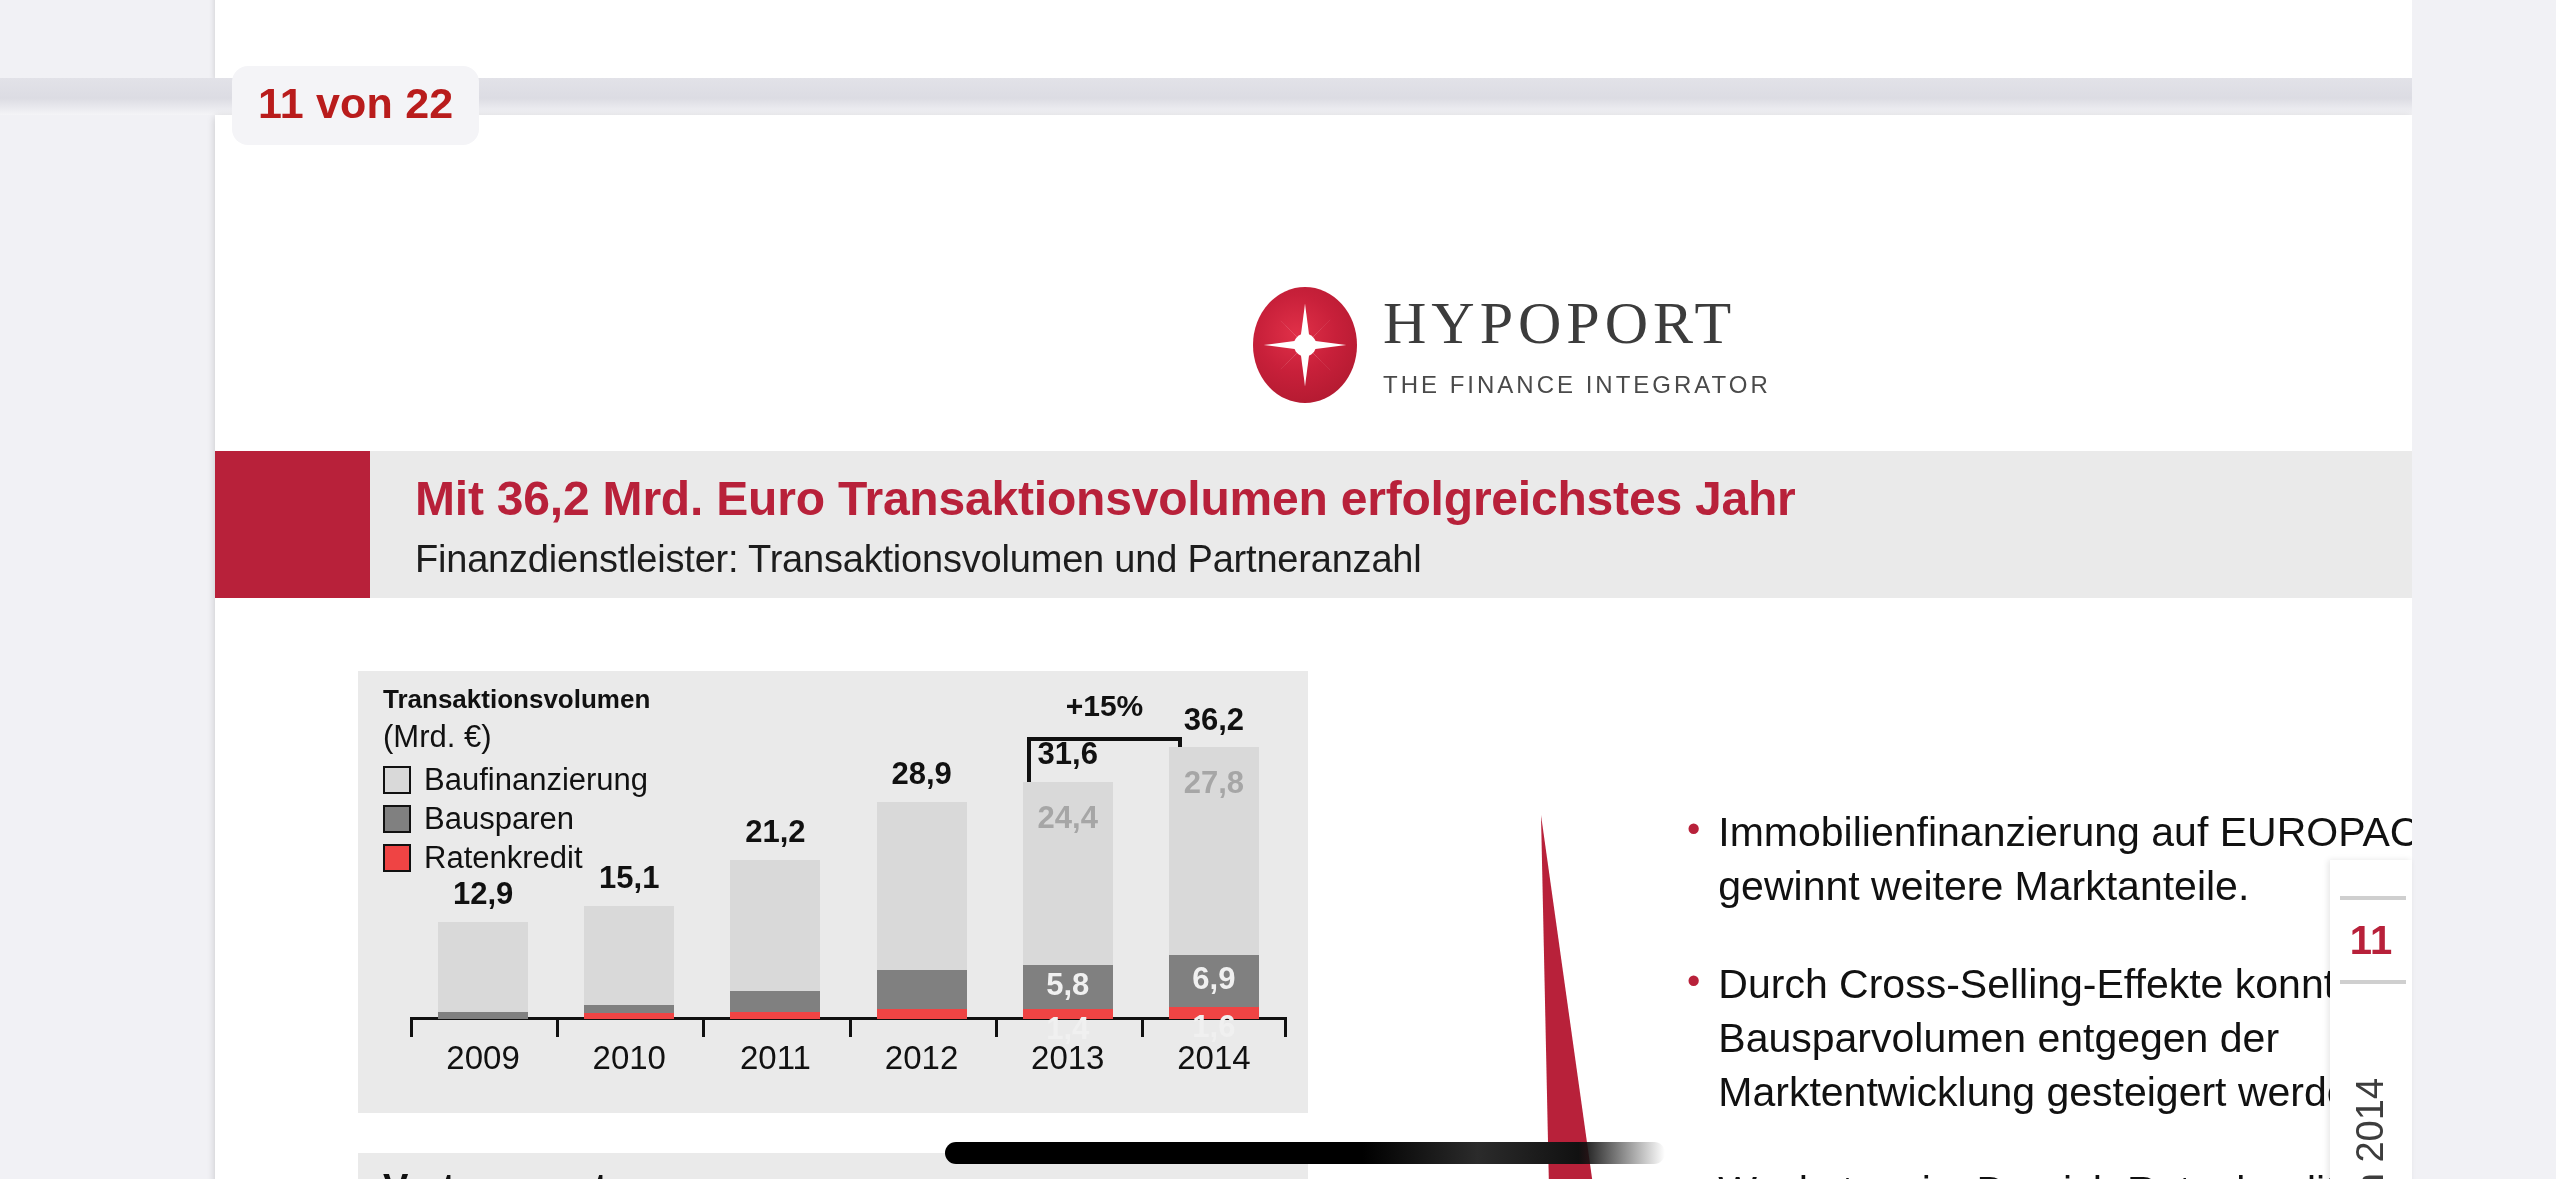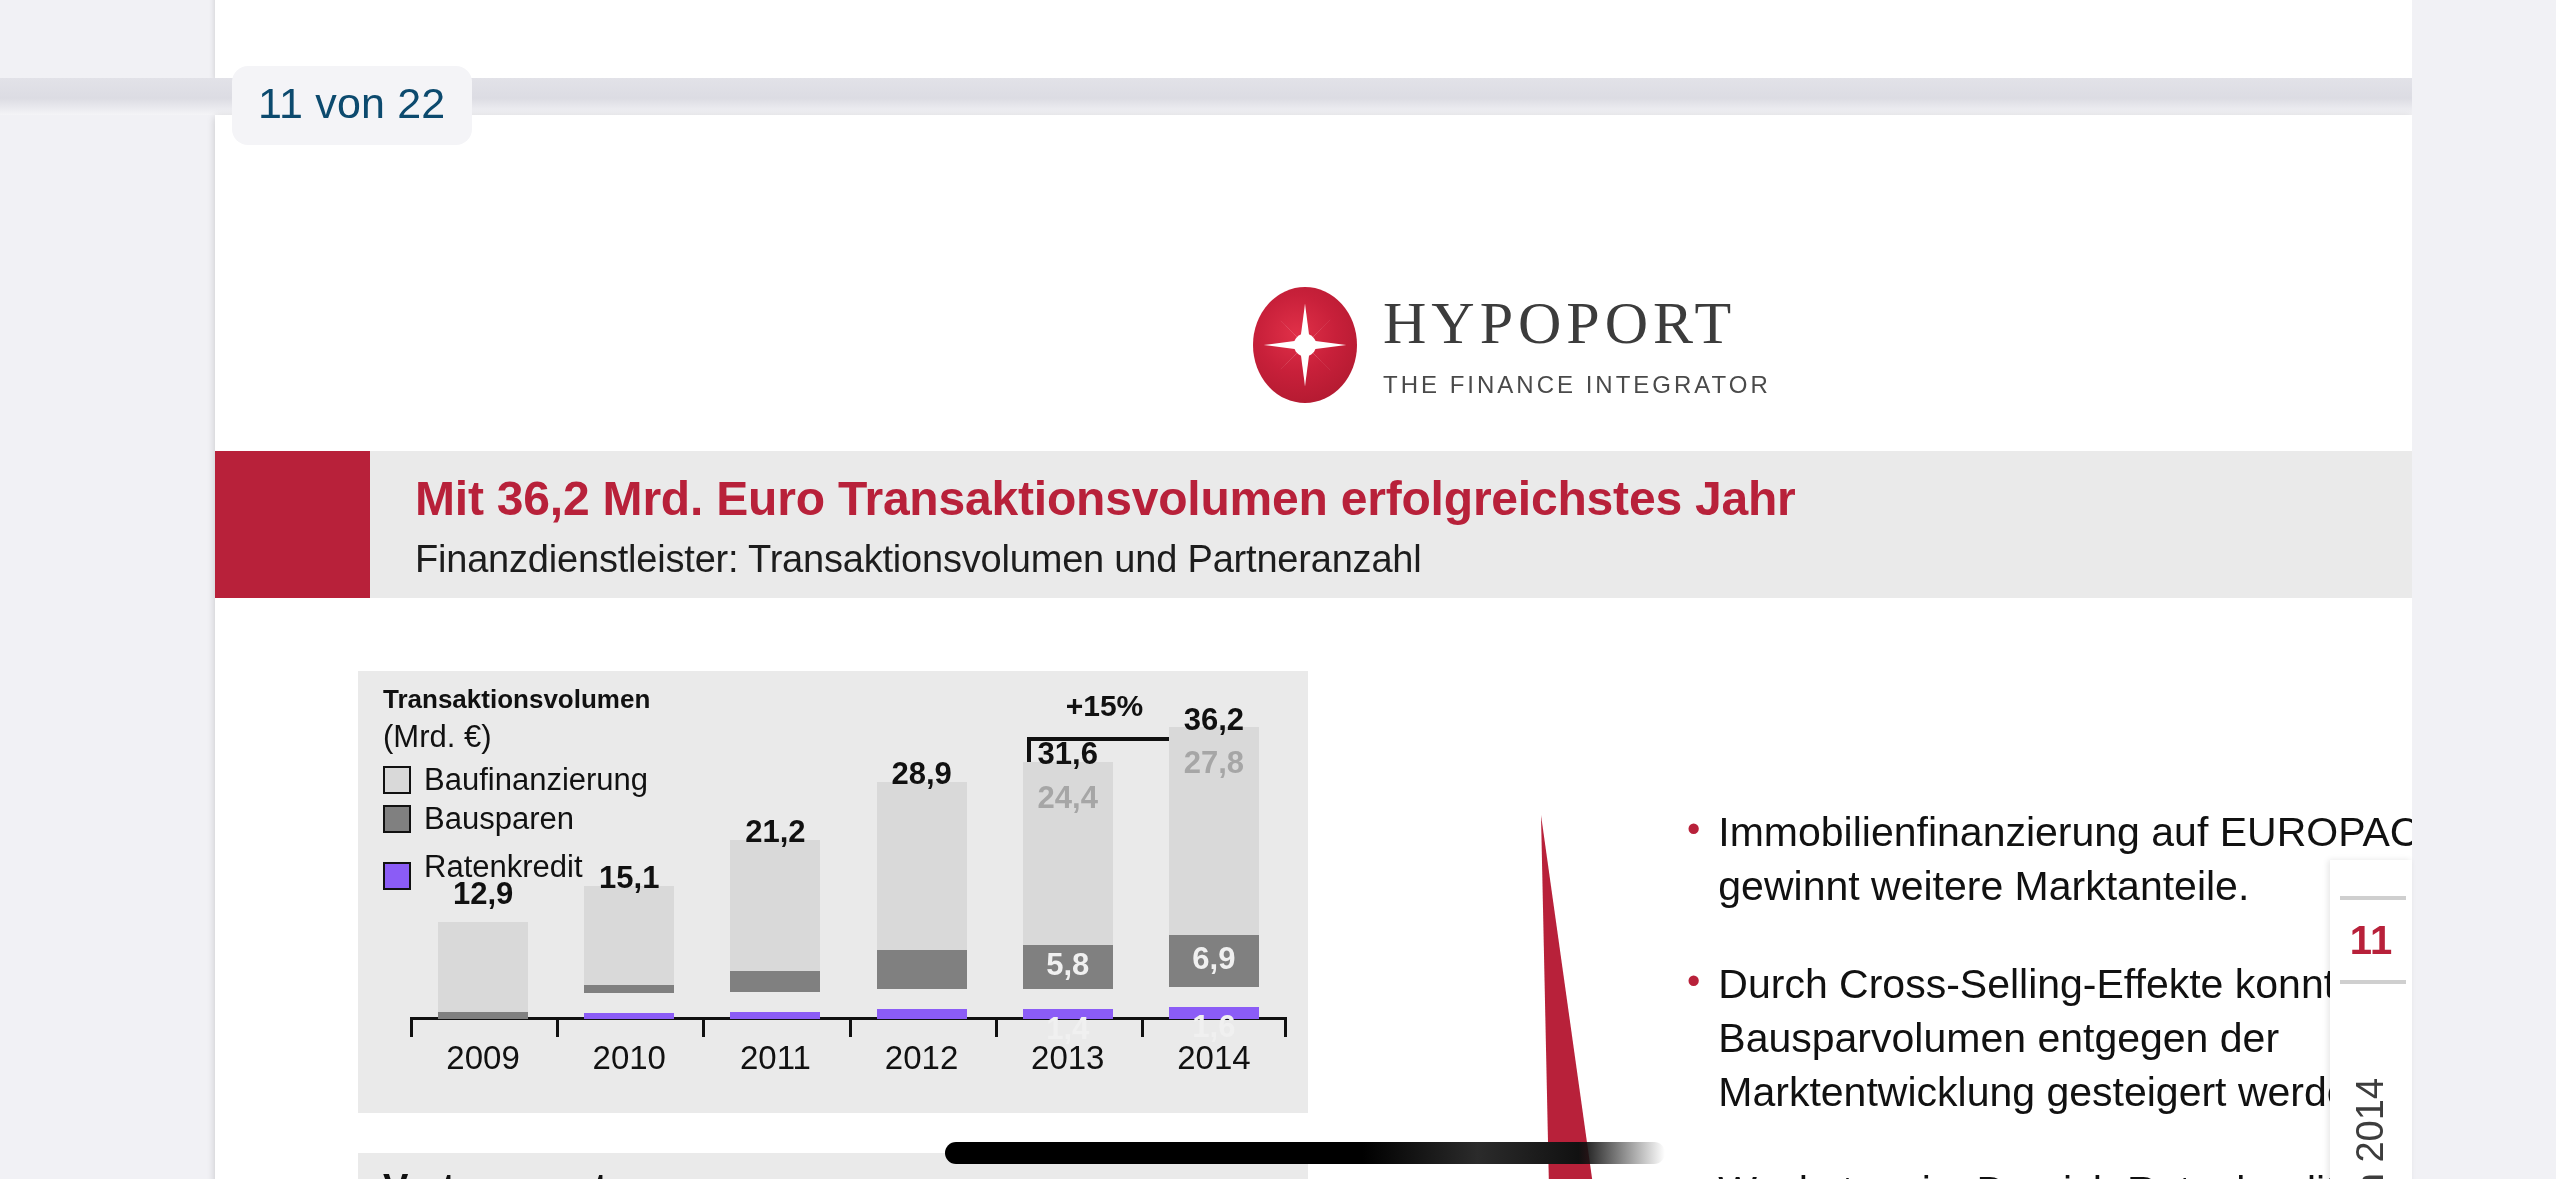--- a/index.html
+++ b/index.html
@@ -27,22 +27,23 @@
     position: absolute; left: 215px; top: 115px; width: 2197px; height: 1260px;
     background: #ffffff; box-shadow: 0 2px 8px rgba(0,0,0,.18);
     overflow: hidden;
   }
 
   
   .page-badge {
     position: absolute; left: 232px; top: 66px; z-index: 40;
     padding: 13px 26px 17px 26px;
     background: #f4f4f7; border-radius: 16px;
-    color: #0c4a6e; font-size: 43px; letter-spacing: .2px;
+    color: #b91c1c; font-size: 43px; letter-spacing: .2px;
     white-space: nowrap;
+    font-weight: bold;
   }
 
   
   .logo { position: absolute; left: 1038px; top: 172px; display: flex; align-items: center; gap: 26px; }
   .logo-mark { position: relative; width: 104px; height: 116px; }
   .logo-mark .disc {
     position: absolute; inset: 0; border-radius: 50%;
     background: radial-gradient(circle at 42% 40%, #e03048 0%, #c8203a 42%, #a8172c 100%);
   }
   .logo-mark svg { position: absolute; left: 50%; top: 50%; transform: translate(-50%,-50%); }
@@ -84,21 +85,21 @@
 
   
   .plot { position: absolute; left: 52px; top: 18px; width: 877px; height: 388px; }
   .bar-col {
     position: absolute; bottom: 58px; width: 90px;
     display: flex; flex-direction: column; justify-content: flex-end;
   }
   .seg { width: 100%; }
   .seg-bau  { background: #d9d9d9; padding-left: 15px; }
   .seg-spar { background: #808080; }
-  .seg-rate { background: #8b5cf6; margin-top: 20px; }
+  .seg-rate { background: #ef4444; }
   .total-lab {
     position: absolute; left: 0; width: 100%; text-align: center;
     font-size: 31px; font-weight: bold; color: #111; white-space: nowrap;
   }
   .seg-lab {
     position: absolute; left: 0; width: 100%; text-align: center;
     font-size: 31px; font-weight: bold; color: #f0f0f0; white-space: nowrap;
   }
   .seg-lab.dark { color: #a6a6a6; }
   .axis-line {

